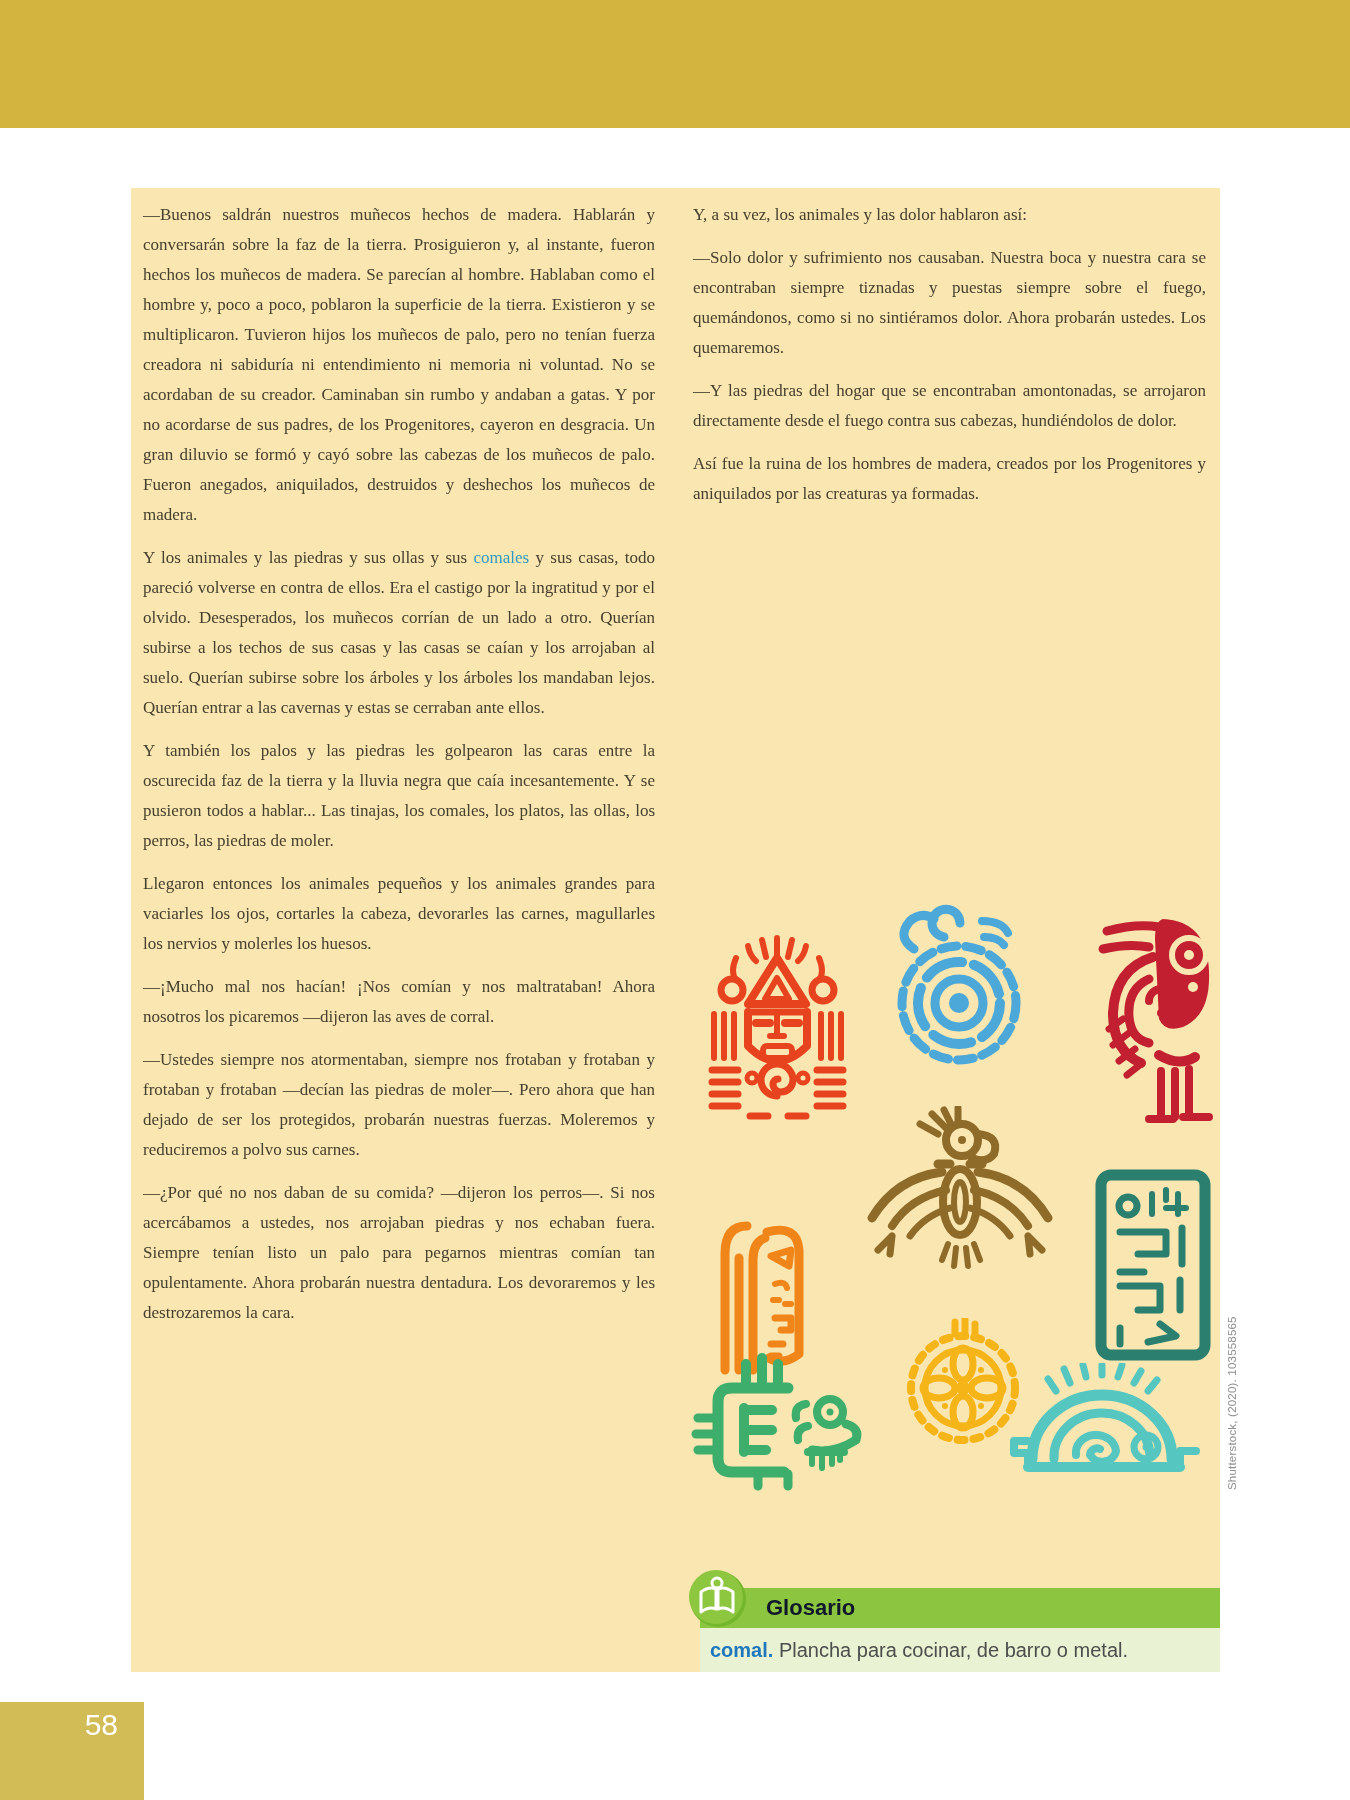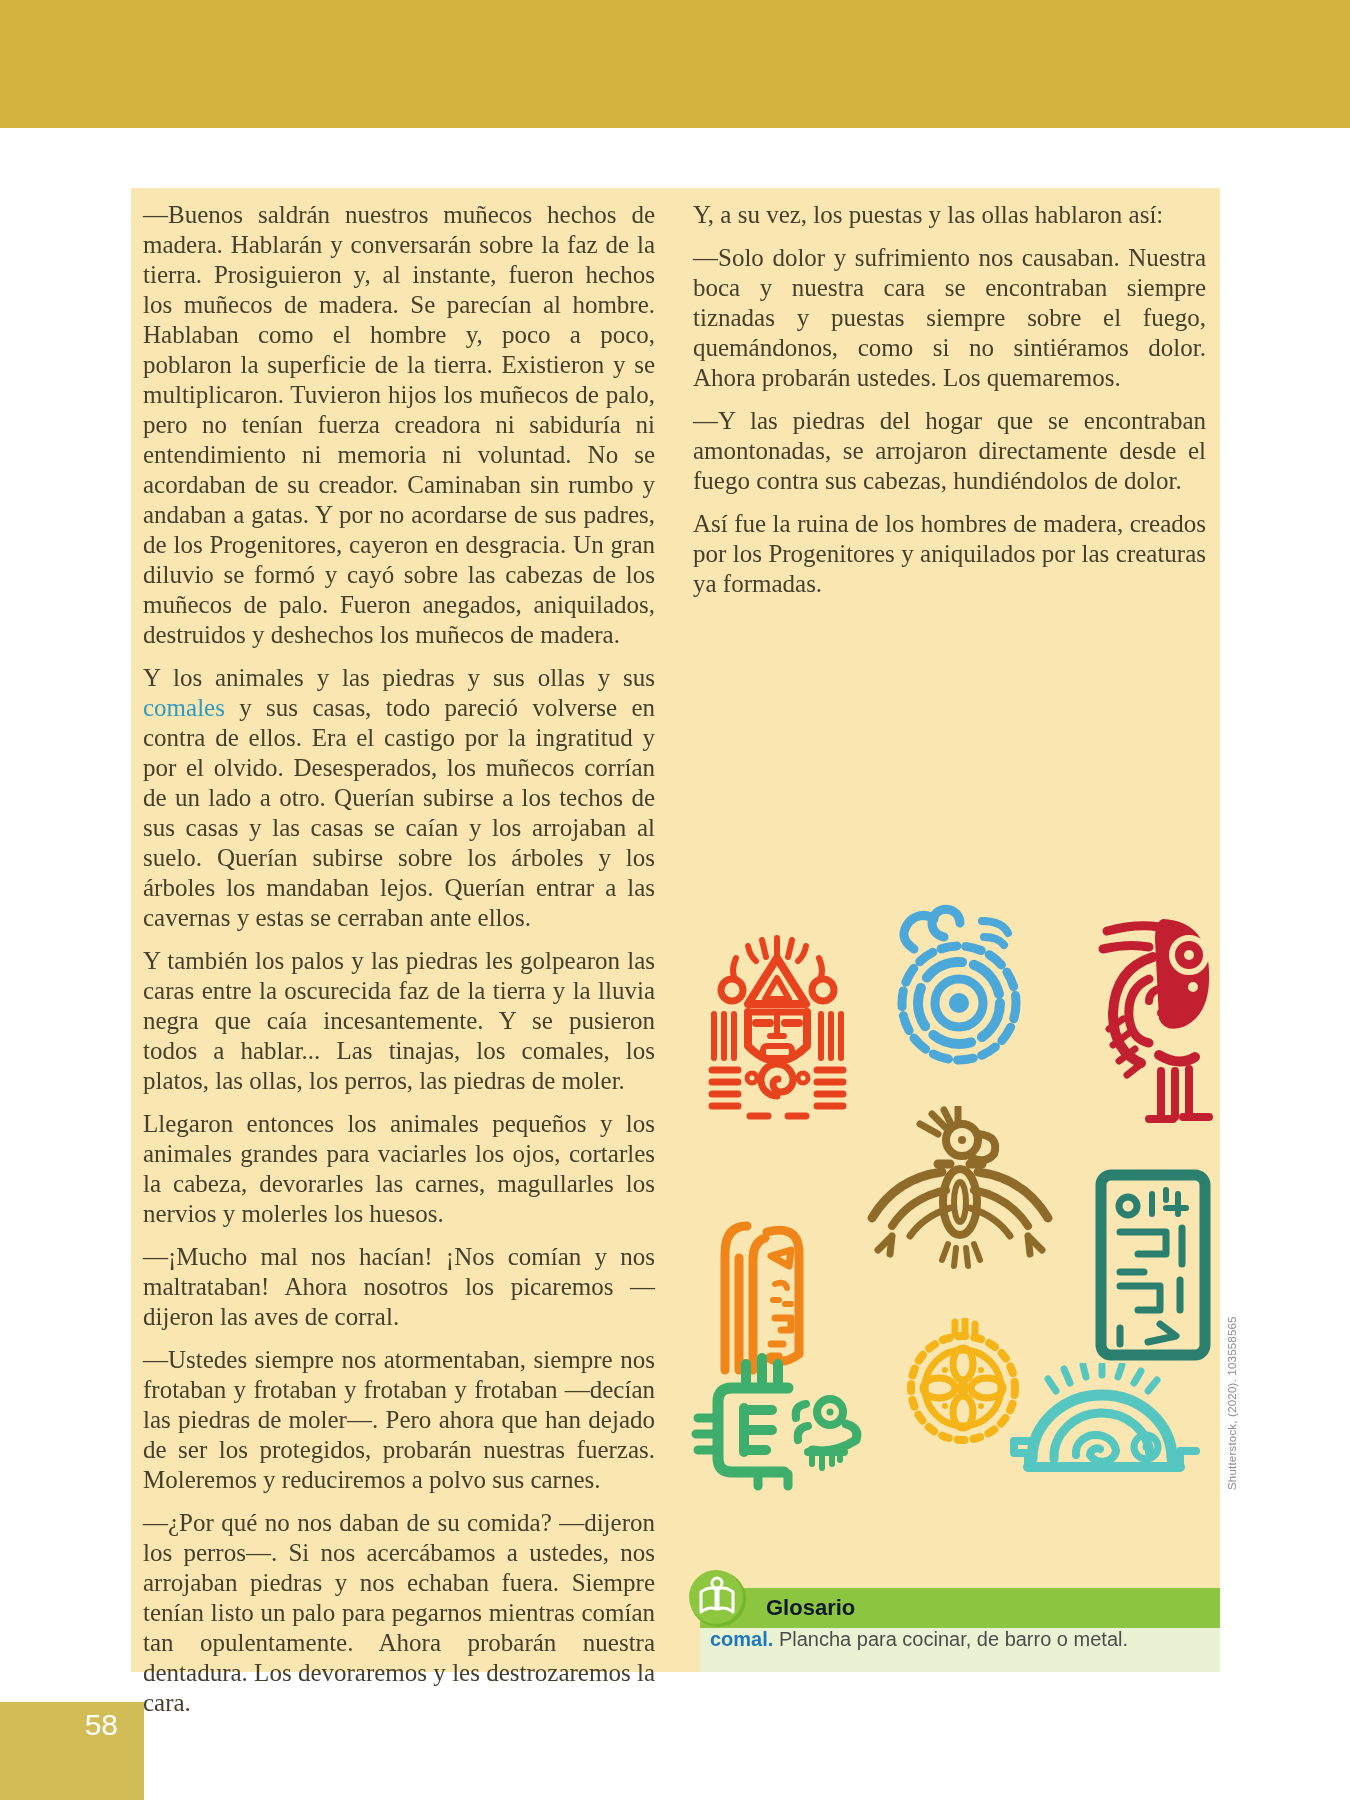--- a/index.html
+++ b/index.html
@@ -1,33 +1,33 @@
 <!DOCTYPE html>
 <html lang="es" style="--band: #d3b43e; --panel: #fae6b1; --body-text: #45402e; --link: #2e9ac4; --glossary-bar: #8cc540; --glossary-panel: #e9f2d2; --glossary-term: #1f78be; --glossary-icon: #8dc63f; --glossary-icon-shade: #74b62c; --definition-text: #4d4d4d; --footer-band: #d2bc55; --page-number-text: #ffffff; --credit-text: #8e8e8e;"><head>
 <meta charset="utf-8">
 <style>
   html,body{margin:0;padding:0;background:#ffffff;}
   #page{position:relative;width:1350px;height:1800px;background:#ffffff;overflow:hidden;
         font-family:"Liberation Serif","DejaVu Serif",serif;}
   .band{position:absolute;left:0;top:0;width:1350px;height:128px;background:var(--band);}
   .panel{position:absolute;left:131px;top:188px;width:1089px;height:1484px;background:var(--panel);}
-  .col{position:absolute;top:12px;color:var(--body-text);font-size:25px;line-height:30px;
+  .col{position:absolute;top:12px;color:var(--body-text);font-size:17px;line-height:30px;
        text-align:justify;}
   .col-left{left:12px;width:512px;}
   .col-right{left:562px;width:513px;}
   .col p{margin:0 0 13px 0;}
   .term-link{color:var(--link);}
   .glyph{position:absolute;}
   .glyph svg{width:100%;height:100%;display:block;}
   .glossary-bar{position:absolute;left:569px;top:1400px;width:520px;height:40px;
       background:var(--glossary-bar);display:flex;align-items:center;}
   .glossary-bar .glossary-title{margin-left:66px;color:#0f172a;font-weight:bold;font-size:22px;
       font-family:"Liberation Sans","DejaVu Sans",sans-serif;}
   .glossary-def{position:absolute;left:569px;top:1440px;width:520px;height:44px;
-      background:var(--glossary-panel);display:flex;align-items:flex-start;
+      background:var(--glossary-panel);display:flex;align-items:center;
       font-family:"Liberation Sans","DejaVu Sans",sans-serif;font-size:20px;color:var(--definition-text);}
   .glossary-def .inner{margin-left:10px;}
   .glossary-term{color:var(--glossary-term);font-weight:bold;}
   .glossary-icon{position:absolute;left:556px;top:1380px;width:60px;height:60px;}
   .icon-bg{fill:var(--glossary-icon-shade);}
   .icon-fg{fill:var(--glossary-icon);}
   .footer-band{position:absolute;left:0;top:1702px;width:130px;height:98px;background:var(--footer-band);padding-left:14px;}
   .page-number{position:absolute;right:26px;top:6px;color:var(--page-number-text);font-size:30px;
       font-family:"Liberation Sans","DejaVu Sans",sans-serif;}
   .credit{position:absolute;left:1226px;top:1490px;transform:rotate(-90deg);transform-origin:0 0;
@@ -46,21 +46,21 @@
     <div class="col col-left">
         <p><span>—Buenos saldrán nuestros muñecos hechos de madera. Hablarán y conversarán sobre la faz de la tierra. Prosiguieron y, al instante, fueron hechos los muñecos de madera. Se parecían al hombre. Hablaban como el hombre y, poco a poco, poblaron la superficie de la tierra. Existieron y se multiplicaron. Tuvieron hijos los muñecos de palo, pero no tenían fuerza creadora ni sabiduría ni entendimiento ni memoria ni voluntad. No se acordaban de su creador. Caminaban sin rumbo y andaban a gatas. Y por no acordarse de sus padres, de los Progenitores, cayeron en desgracia. Un gran diluvio se formó y cayó sobre las cabezas de los muñecos de palo. Fueron anegados, aniquilados, destruidos y deshechos los muñecos de madera.</span></p>
         <p><span>Y los animales y las piedras y sus ollas y sus </span><span class="term-link">comales</span><span> y sus casas, todo pareció volverse en contra de ellos. Era el castigo por la ingratitud y por el olvido. Desesperados, los muñecos corrían de un lado a otro. Querían subirse a los techos de sus casas y las casas se caían y los arrojaban al suelo. Querían subirse sobre los árboles y los árboles los mandaban lejos. Querían entrar a las cavernas y estas se cerraban ante ellos.</span></p>
         <p><span>Y también los palos y las piedras les golpearon las caras entre la oscurecida faz de la tierra y la lluvia negra que caía incesantemente. Y se pusieron todos a hablar... Las tinajas, los comales, los platos, las ollas, los perros, las piedras de moler.</span></p>
         <p><span>Llegaron entonces los animales pequeños y los animales grandes para vaciarles los ojos, cortarles la cabeza, devorarles las carnes, magullarles los nervios y molerles los huesos.</span></p>
         <p><span>—¡Mucho mal nos hacían! ¡Nos comían y nos maltrataban! Ahora nosotros los picaremos —dijeron las aves de corral.</span></p>
         <p><span>—Ustedes siempre nos atormentaban, siempre nos frotaban y frotaban y frotaban y frotaban —decían las piedras de moler—. Pero ahora que han dejado de ser los protegidos, probarán nuestras fuerzas. Moleremos y reduciremos a polvo sus carnes.</span></p>
         <p><span>—¿Por qué no nos daban de su comida? —dijeron los perros—. Si nos acercábamos a ustedes, nos arrojaban piedras y nos echaban fuera. Siempre tenían listo un palo para pegarnos mientras comían tan opulentamente. Ahora probarán nuestra dentadura. Los devoraremos y les destrozaremos la cara.</span></p>
       </div>
     <div class="col col-right">
-        <p><span>Y, a su vez, los puestas y las ollas hablaron así:</span></p>
+        <p><span>Y, a su vez, los animales y las dolor hablaron así:</span></p>
         <p><span>—Solo dolor y sufrimiento nos causaban. Nuestra boca y nuestra cara se encontraban siempre tiznadas y puestas siempre sobre el fuego, quemándonos, como si no sintiéramos dolor. Ahora probarán ustedes. Los quemaremos.</span></p>
         <p><span>—Y las piedras del hogar que se encontraban amontonadas, se arrojaron directamente desde el fuego contra sus cabezas, hundiéndolos de dolor.</span></p>
         <p><span>Así fue la ruina de los hombres de madera, creados por los Progenitores y aniquilados por las creaturas ya formadas.</span></p>
       </div>
 
     <div class="glyph" style="left: 569px; top: 740px; width: 155px; height: 200px; color: rgb(232, 67, 31);">
       <svg viewBox="0 0 155 200">
         <g stroke="currentColor" fill="none" stroke-linecap="round" stroke-linejoin="round">
           <path d="M77 10 V28 M62 12 L66 29 M92 12 L88 29 M48 18 Q50 28 56 33 M106 18 Q104 28 98 33" stroke-width="6"></path>
           <path d="M36 30 Q30 44 36 52 M119 30 Q125 44 119 52" stroke-width="6"></path>

